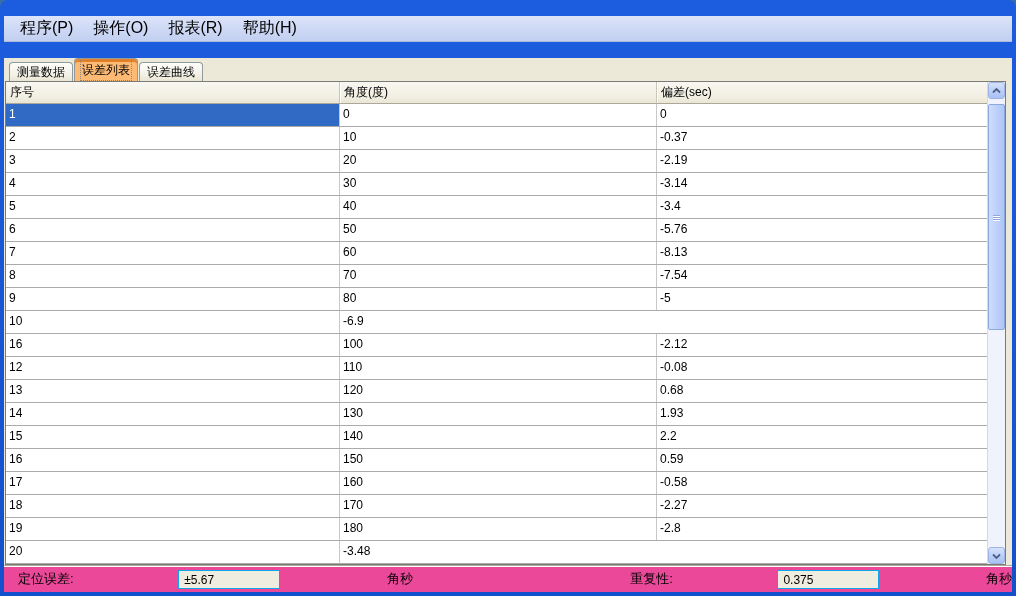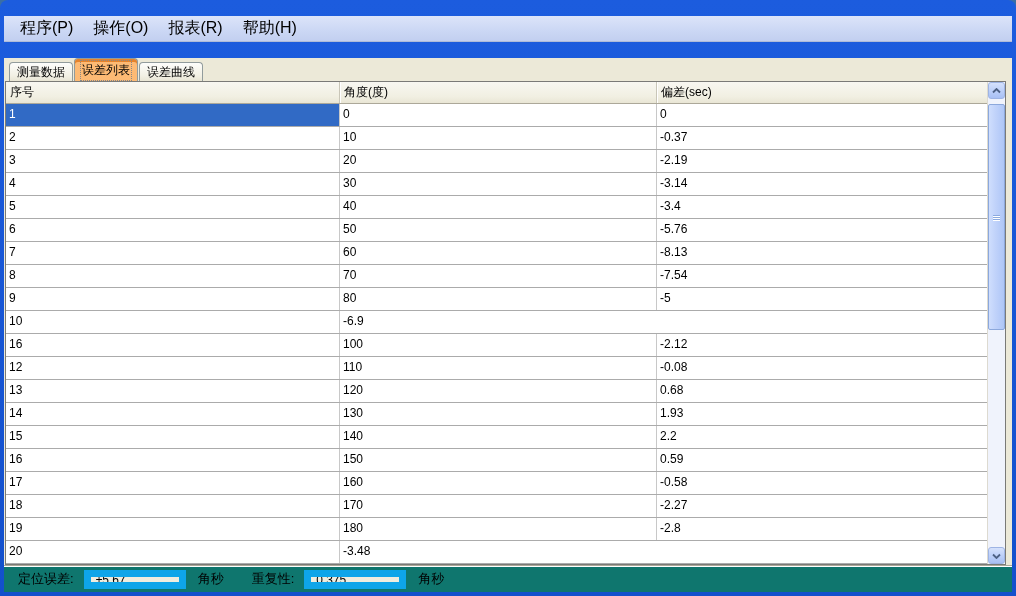--- a/index.html
+++ b/index.html
@@ -107,26 +107,26 @@
     border:1px solid #8CA8DC;border-radius:2px;box-sizing:border-box;
     background:linear-gradient(90deg,#CFDEFD 0%,#C0D2FA 45%,#AEC6F7 100%);
     display:flex;align-items:center;justify-content:center;
   }
   .grip{width:7px;}
   .grip div{height:1px;background:#8CAAE0;margin:1px 0;box-shadow:0 1px 0 #fff;}
   
   .statusbar{
     flex:1;display:flex;align-items:center;
     border-top:1px solid #ACA899;box-shadow:inset 0 1px 0 #FFFFFF;
-    padding-left:14px;font-size:13px;color:#000;background:#0f766e;
+    padding-left:14px;font-size:13px;color:#000;background:#ec4899;justify-content:space-between;
   }
   .stat-label{white-space:nowrap;}
   .stat-input{
     width:102px;height:19px;box-sizing:border-box;margin-left:10px;
-    border:7px solid #0ea5e9;background:#EFEDDF;
+    border:1px solid #0ea5e9;background:#EFEDDF;
     font-family:"Liberation Sans","DejaVu Sans",sans-serif;
     font-size:12px;padding:1px 0 0 5px;color:#000;
   }
   .stat-unit{margin-left:12px;white-space:nowrap;}
   .stat-gap{width:28px;}
 </style>
 </head>
 <body>
 
 <div class="window">

